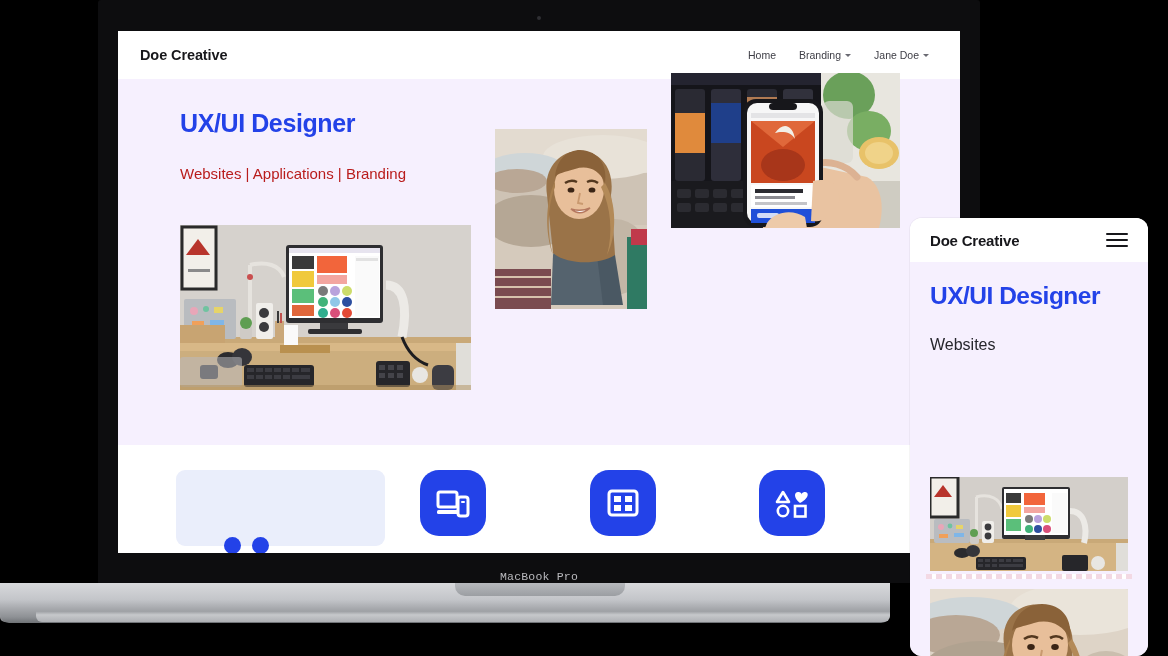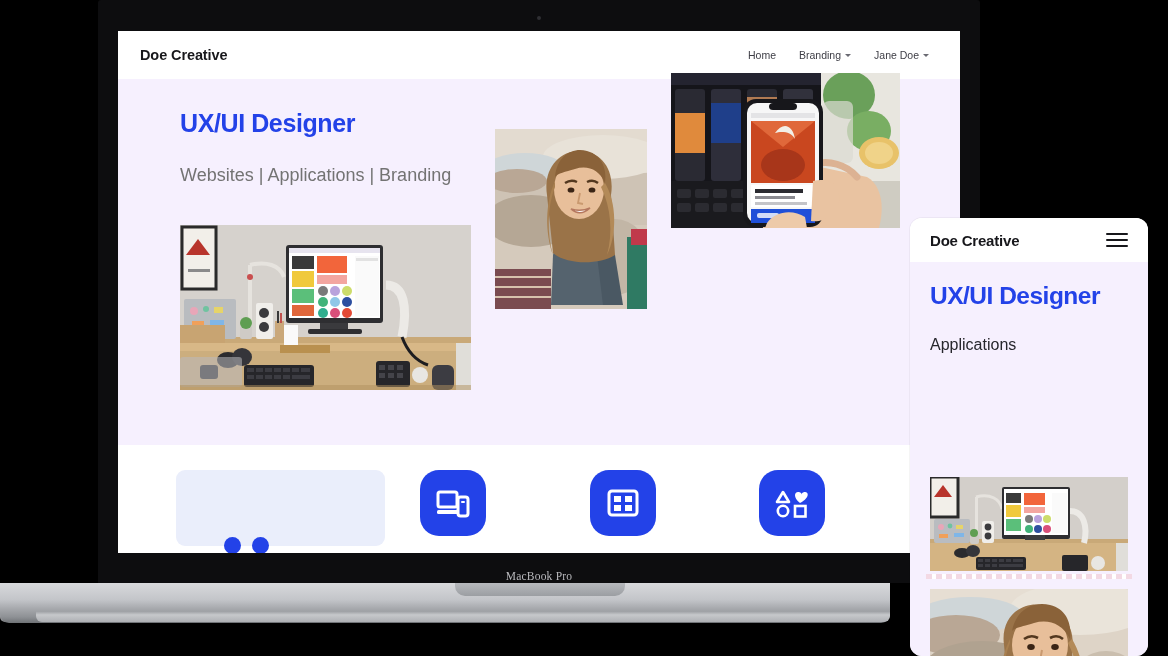--- a/index.html
+++ b/index.html
@@ -40,21 +40,21 @@
   }
   .bezel-label {
     position: absolute;
     left: 98px;
     top: 570px;
     width: 882px;
     text-align: center;
     color: #b9b9bd;
     font-size: 11.5px;
     letter-spacing: .2px;
-    font-family: Liberation Serif, serif;
+    font-family: Liberation Mono, monospace;
   }
 
   
   .screen {
     position: absolute;
     left: 118px; top: 31px;
     width: 842px;
     height: 522px;
     background: #ffffff;
     overflow: hidden;
@@ -147,22 +147,22 @@
     position: absolute;
     left: 62px; top: 30px;
     font-size: 25px;
     font-weight: bold;
     color: #2342e8;
     letter-spacing: -.4px;
   }
   .hero-sub {
     position: absolute;
     left: 62px; top: 86px;
-    font-size: 18px;
-    color: #737373;
+    font-size: 15px;
+    color: #b91c1c;
   }
 
   
   .photo {
     position: absolute;
     overflow: hidden;
     background: #ddd;
   }
   .photo-desk   { left: 62px;  top: 146px; width: 291px; height: 165px; }
   .photo-person { left: 377px; top: 50px;  width: 152px; height: 180px; }
@@ -580,21 +580,21 @@
     <div class="m-brand">Doe Creative</div>
     <div class="hamburger">
       <span></span>
       <span></span>
       <span></span>
     </div>
   </div>
 
   <div class="m-hero">
     <div class="m-title">UX/UI Designer</div>
-    <div class="m-list-item">Applications</div>
+    <div class="m-list-item">Websites</div>
 
     <div class="m-photo m-photo-desk">
       <div class="art">
         <svg viewBox="0 0 198 94" preserveAspectRatio="none">
           <rect width="198" height="94" fill="#d8d4cf"></rect>
           <rect x="0" y="0" width="198" height="66" fill="#d3cfca"></rect>
           <rect x="0" y="0" width="28" height="40" fill="#f2efe9" stroke="#2a2a2a" stroke-width="3"></rect>
           <path d="M4 20 L13 8 L22 20 Z" fill="#b8342b"></path>
           <rect x="0" y="62" width="198" height="8" fill="#c9a978"></rect>
           <rect x="0" y="66" width="198" height="28" fill="#d4b483"></rect>

